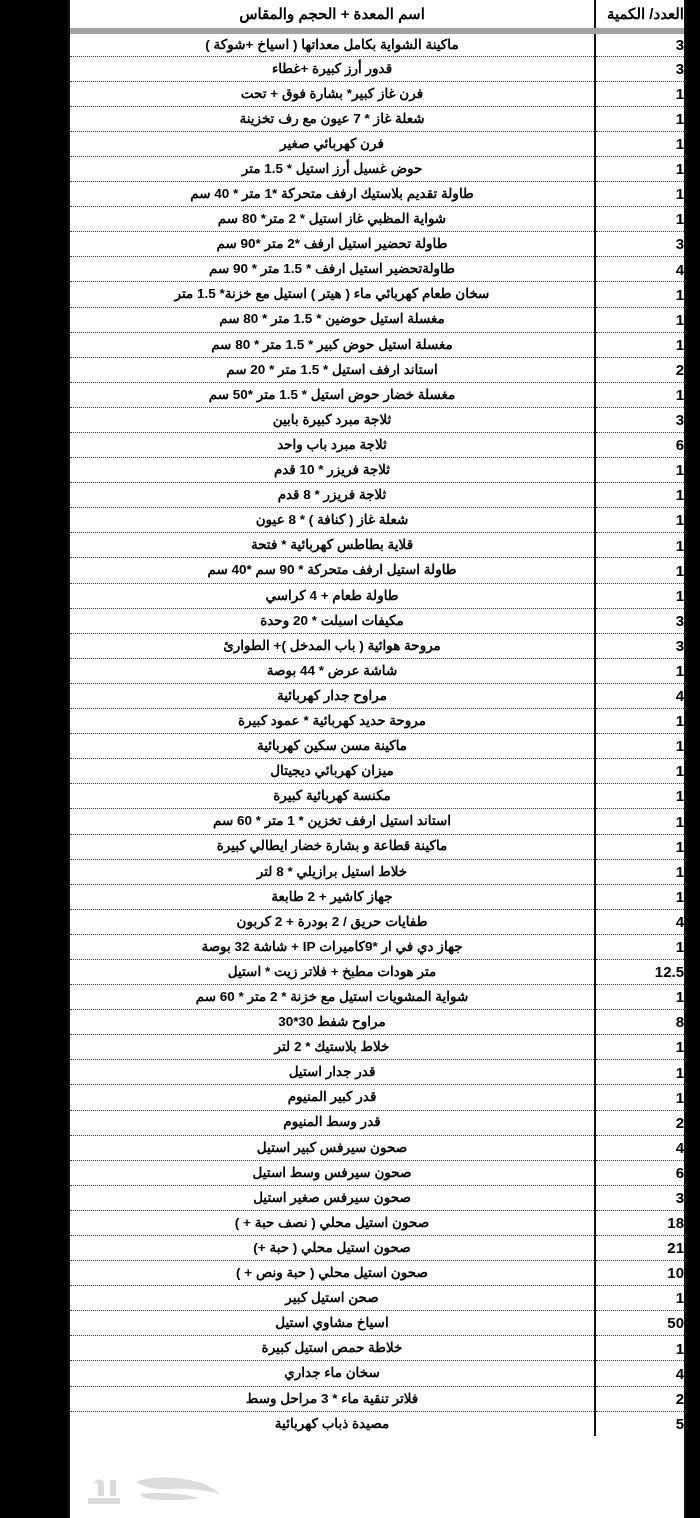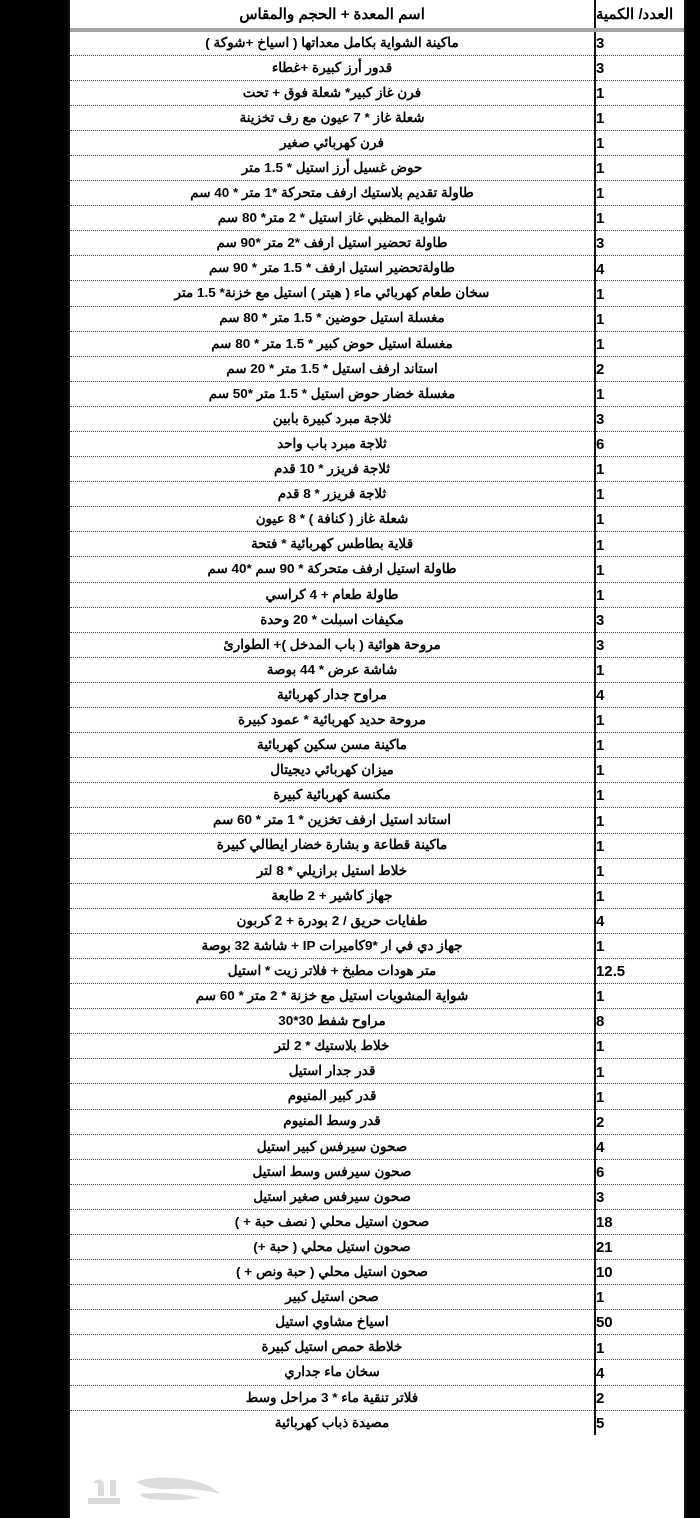--- a/index.html
+++ b/index.html
@@ -49,30 +49,30 @@
     direction: rtl;
   }
   table.inv th, table.inv td {
     padding: 0;
     margin: 0;
   }
   thead th {
     font-size: 15px;
     font-weight: bold;
     height: 28px;
-    border-bottom: 4px solid #a3a3a3;
+    border-bottom: 6px solid #a3a3a3;
     text-align: center;
     vertical-align: middle;
     background: #ffffff;
     letter-spacing: 0;
   }
   th.col-qty, td.col-qty {
     width: 88px;
     border-left: 2px solid #111;
-    text-align: left;
+    text-align: right;
   }
   th.col-desc, td.col-desc {
     text-align: center;
   }
   tbody tr {
     height: 25.1px;
   }
   tbody td {
     font-size: 13.5px;
     font-weight: bold;
@@ -122,21 +122,21 @@
           <tr>
             <td class="col-qty">3</td>
             <td class="col-desc">ماكينة الشواية بكامل معداتها ( اسياخ +شوكة )</td>
           </tr>
           <tr>
             <td class="col-qty">3</td>
             <td class="col-desc">قدور أرز كبيرة +غطاء</td>
           </tr>
           <tr>
             <td class="col-qty">1</td>
-            <td class="col-desc">فرن غاز كبير* شعلة فوق + تحت</td>
+            <td class="col-desc">فرن غاز كبير* بشارة فوق + تحت</td>
           </tr>
           <tr>
             <td class="col-qty">1</td>
             <td class="col-desc">شعلة غاز * 7 عيون مع رف تخزينة</td>
           </tr>
           <tr>
             <td class="col-qty">1</td>
             <td class="col-desc">فرن كهربائي صغير</td>
           </tr>
           <tr>

